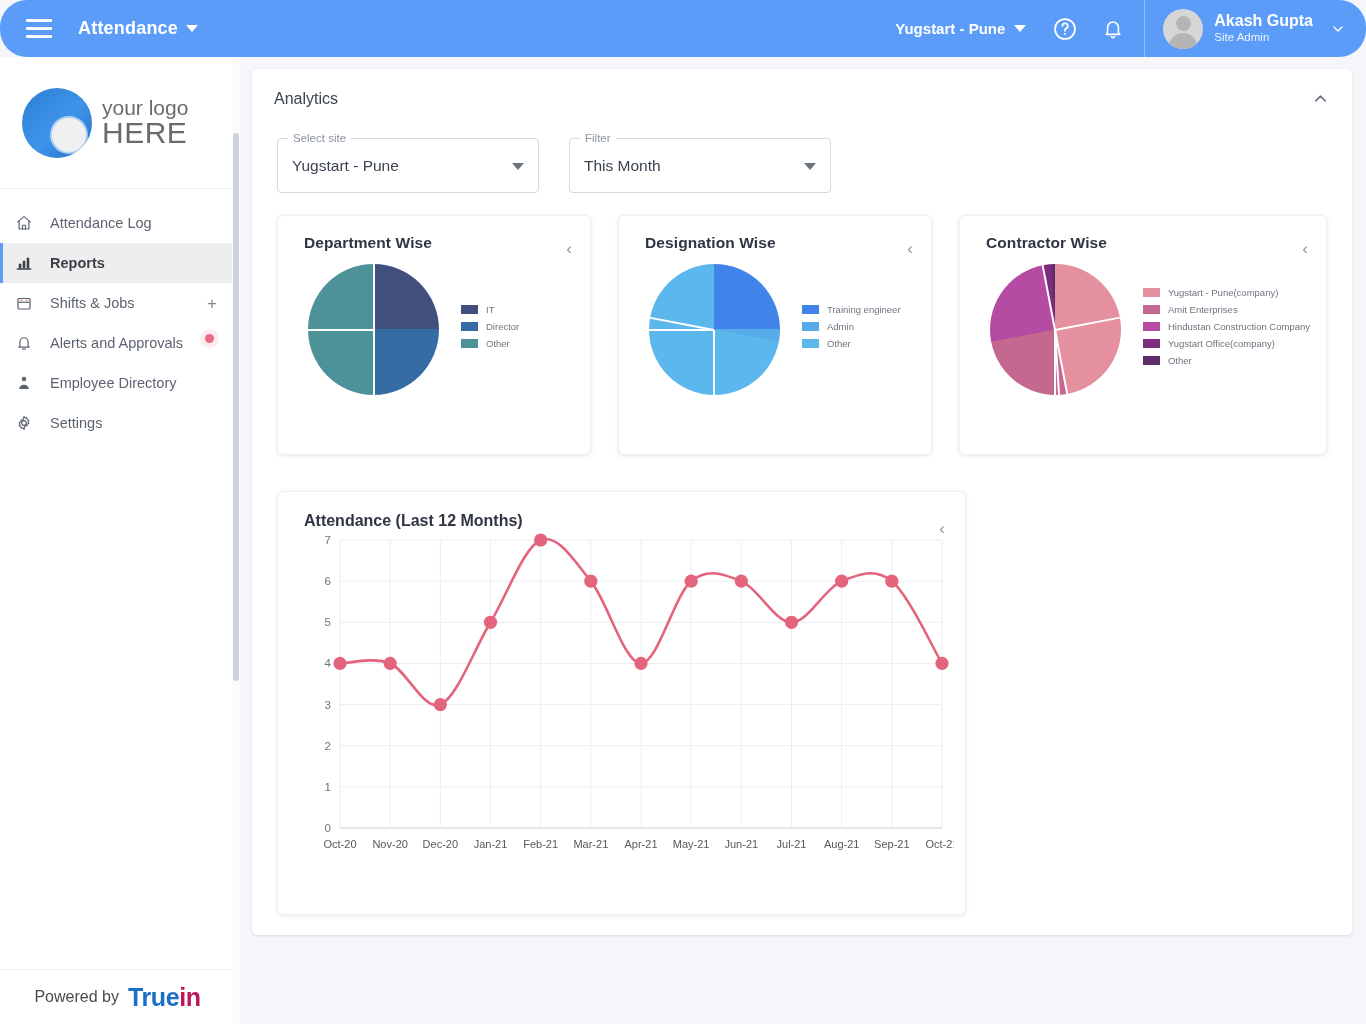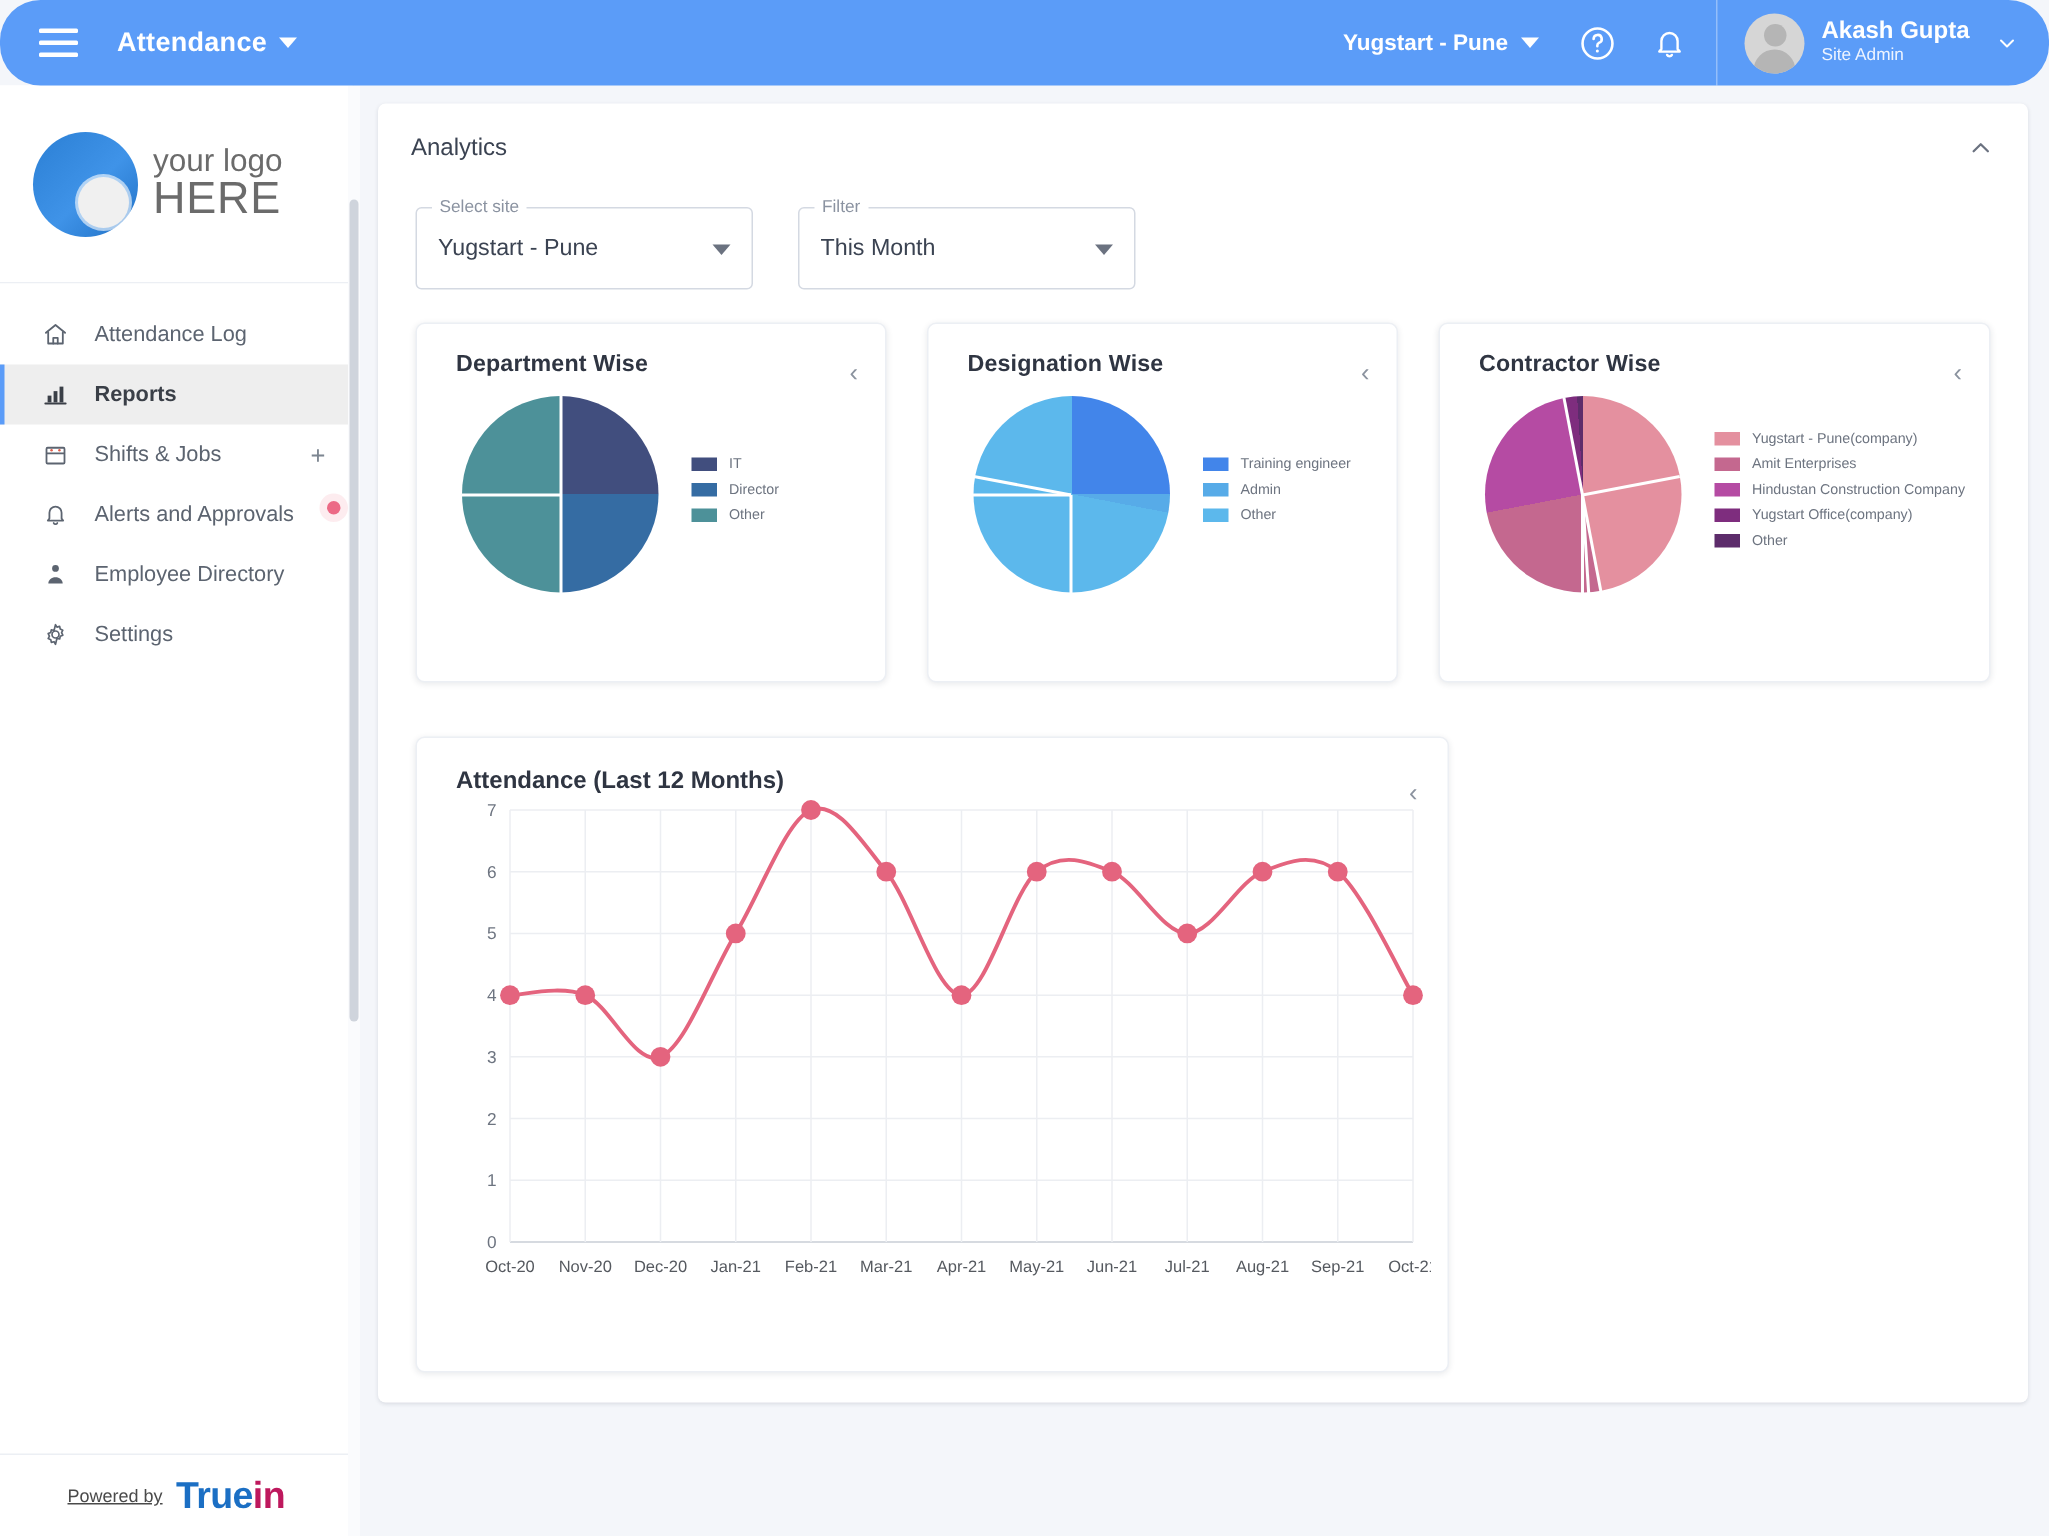--- a/index.html
+++ b/index.html
@@ -80,39 +80,39 @@
     position:absolute; width: 34px; height: 34px; border-radius:50%;
     background:#f0f0f0; right: 6px; bottom: 6px; box-shadow: 0 0 0 2px rgba(255,255,255,.6);
   }
   .logo-text { line-height: 1; }
   .logo-text .l1 { font-size: 21px; color: #6b6b6b; font-family:"Liberation Sans", sans-serif; }
   .logo-text .l2 { font-size: 30px; color: #6b6b6b; letter-spacing: .5px; }
 
   .nav { padding-top: 14px; flex: 1 1 auto; background: #fff; }
   .nav-item {
     height: 40px; display: flex; align-items: center; gap: 16px;
-    padding-left: 27px; position: relative; cursor: pointer;
+    padding-left: 14px; position: relative; cursor: pointer;
     color: #5c6470; font-size: 14.5px;
   }
   .nav-item .ico { width: 20px; display:flex; align-items:center; justify-content:center; flex:none; }
   .nav-item.active {
     background: #eeeeee; color: #3a3f47; font-weight: bold;
   }
   .nav-item.active::before {
     content:""; position:absolute; left:0; top:0; bottom:0; width: 3px; background:#5b9cf8;
   }
   .nav-plus { margin-left: auto; margin-right: 18px; font-size: 17px; color:#7d8691; line-height:1; }
   .nav-dot { width: 9px; height: 9px; border-radius:50%; background:#ec6a86;
     box-shadow: 0 0 0 5px rgba(236,106,134,.13); margin-left: 6px; margin-top:-10px; }
   .sidebar-spacer { flex: 1 1 auto; background: #fff; }
   .powered {
     height: 55px; border-top: 1px solid #eceff4; background:#fff;
     display:flex; align-items:center; justify-content:center; gap: 9px;
   }
-  .powered .pb { font-size: 12px; color: #4a4a4a; text-decoration: underline; }
+  .powered .pb { font-size: 16px; color: #4a4a4a; }
   .powered .truein { font-size: 25px; font-weight: bold; letter-spacing:-.4px; }
   .powered .truein .blue { color: #1b6fc4; }
   .powered .truein .orange { color: #be185d; }
 
   
   .sb-track { position:absolute; top:57px; left: 232px; width: 8px; height: 967px; background: #fafbfd; z-index: 22; }
   .sb-thumb { position:absolute; top: 133px; left: 233px; width: 6px; height: 548px;
     background: #cfd4dc; border-radius: 3px; z-index: 23; cursor: pointer; }
 
   
@@ -126,21 +126,21 @@
   .panel-head {
     height: 59px; display: flex; align-items: center; padding: 0 22px;
     font-size: 16px; color: #3b4352; cursor: pointer;
   }
   .panel-head .chev { margin-left: auto; color:#6b7280; }
   .panel.report { margin-bottom: 12px; }
   .panel.analytics { padding-bottom: 20px; }
 
   .filters { display: flex; gap: 30px; padding: 10px 0 0 25px; }
   .field {
-    position: relative; width: 225px; height: 55px;
+    position: relative; width: 262px; height: 55px;
     border: 1px solid #d4d9e2; border-radius: 4px; background: #fff;
     display:flex; align-items:center; padding: 0 14px; cursor: pointer;
   }
   .field .legend {
     position: absolute; top: -7px; left: 10px; background:#fff; padding: 0 5px;
     font-size: 11.5px; color:#8b93a1;
   }
   .field .value { font-size: 15.5px; color: #3b4352; }
   .field .tri {
     position:absolute; right: 14px; top: 50%; margin-top:-3px;

